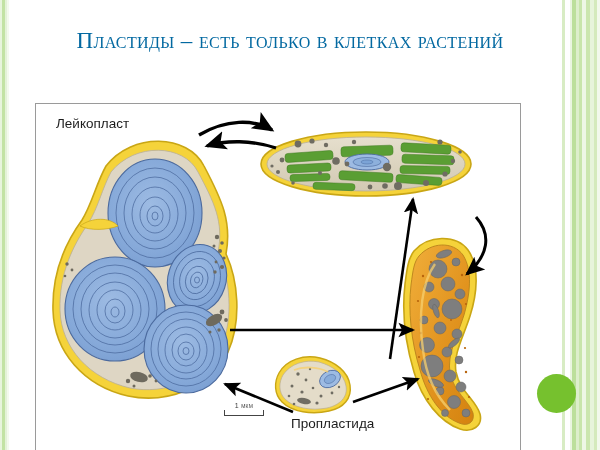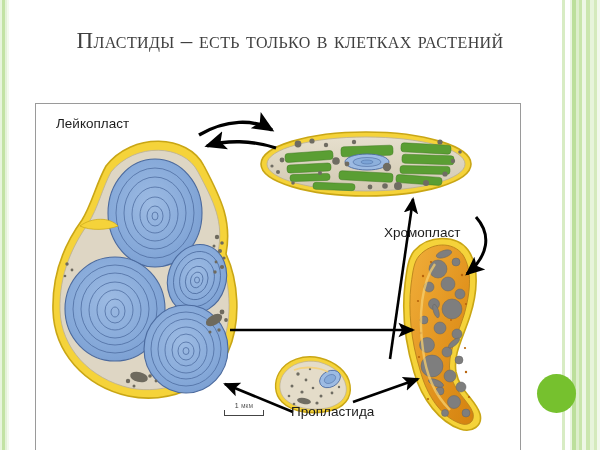--- a/index.html
+++ b/index.html
@@ -55,21 +55,21 @@
   
   #title {
     position: absolute;
     left: 28px;
     top: 26px;
     width: 524px;
     text-align: center;
     font-family: "Liberation Serif", serif;
     font-size: 23px;
     line-height: 30px;
-    color: #404040;
+    color: #0369a1;
     font-variant: small-caps;
     letter-spacing: 0.4px;
     font-weight: normal;
     margin: 0;
   }
 
   
   #accent-dot {
     position: absolute;
     left: 537px;
@@ -97,21 +97,21 @@
   .fig-label {
     position: absolute;
     font-family: "Liberation Sans", sans-serif;
     font-size: 13.5px;
     color: #1c1c1c;
     white-space: nowrap;
   }
   #label-leucoplast { left: 20px;  top: 12px;  }
   #label-chloroplast{ left: 363px; top: 23px;  }
   #label-chromoplast{ left: 348px; top: 121px; }
-  #label-proplastid { left: 255px; top: 300px; text-align: center; }
+  #label-proplastid { left: 255px; top: 312px; text-align: center; }
 
   .scalebar {
     position: absolute;
     left: 188px;
     top: 298px;
     width: 40px;
   }
   .scalebar .sb-text {
     font-family: "Liberation Sans", sans-serif;
     font-size: 7px;
@@ -434,21 +434,20 @@
       <g stroke="#000" fill="none" stroke-width="2.6" marker-end="url(#arrowHead)">
         <path d="M 257 308 L 189 280"></path>
       </g>
 
       <g stroke="#000" fill="none" stroke-width="2.6" marker-end="url(#arrowHead)">
         <path d="M 317 298 L 382 275"></path>
       </g>
     </svg>
 
     <div class="fig-label" id="label-leucoplast">Лейкопласт</div>
-    <div class="fig-label" id="label-chromoplast">Хромопласт</div>
     <div class="fig-label" id="label-proplastid">Пропластида</div>
 
     <div class="scalebar">
       <div class="sb-text">1 мкм</div>
       <div class="sb-bar"></div>
     </div>
 
   </div>
 </div>
 

